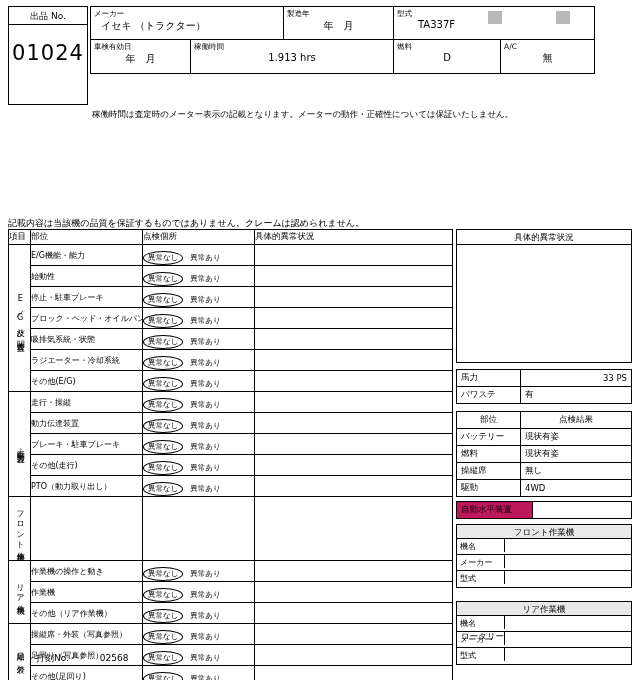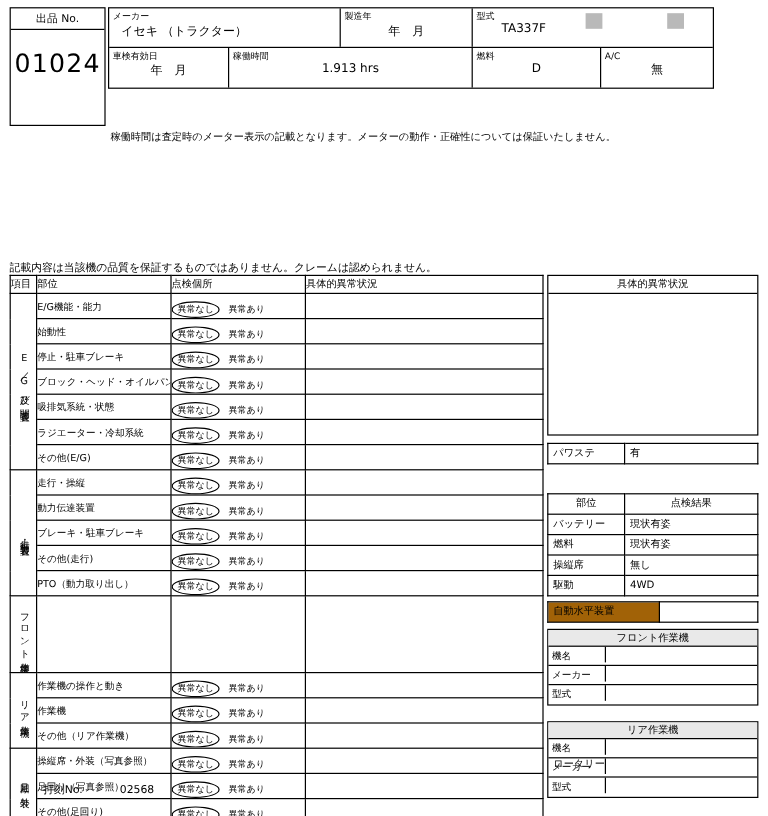--- a/index.html
+++ b/index.html
@@ -53,21 +53,21 @@
   .abnormal-title { height:15px; line-height:15px; text-align:center; font-size:8.5px; border-bottom:1px solid #000; }
 
   .mini { border-collapse:collapse; width:176px; font-size:8.5px; background:#fff; }
   .mini td { border:1px solid #000; height:17px; padding:0 4px; white-space:nowrap; overflow:hidden; }
   .mini .lbl { width:64px; }
   .mini .center { text-align:center; }
   .mini .right { text-align:right; }
   .hp-table { position:absolute; left:0; top:140px; }
   .result-table { position:absolute; left:0; top:182px; }
   .auto-level { position:absolute; left:0; top:272px; }
-  .auto-level .lbl { width:93px; background:#a16207; }
+  .auto-level .lbl { width:76px; background:#be185d; }
 
   .imp-box { position:absolute; left:0; right:0; border:1px solid #000; background:#fff; }
   .front-box { top:295px; }
   .rear-box { top:372px; }
   .imp-header { height:14px; line-height:14px; text-align:center; font-size:8.5px; border-bottom:1px solid #000; background:#e9e9e9; }
   .imp-row { display:flex; height:16px; border-bottom:1px solid #000;flex-direction:column; }
   .imp-row:last-child { border-bottom:none; }
   .imp-label { width:48px; border-right:1px solid #000; padding:2px 0 0 3px; font-size:8px; white-space:nowrap; }
   .imp-value { flex:1; padding:2px 0 0 4px; font-size:8.5px; white-space:nowrap; }
 
@@ -244,20 +244,24 @@
   </table>
 
   <div class="right-panel">
 
     <div class="abnormal-box">
       <div class="abnormal-title">具体的異常状況</div>
     </div>
 
     <table class="mini hp-table">
       <tbody>
+          <tr>
+        <td class="lbl">馬力</td>
+        <td class="right">33 PS</td>
+      </tr>
       <tr>
         <td class="lbl">パワステ</td>
         <td>有</td>
       </tr>
     </tbody>
       </table>
 
     <table class="mini result-table">
       <tbody>
           <tr>

